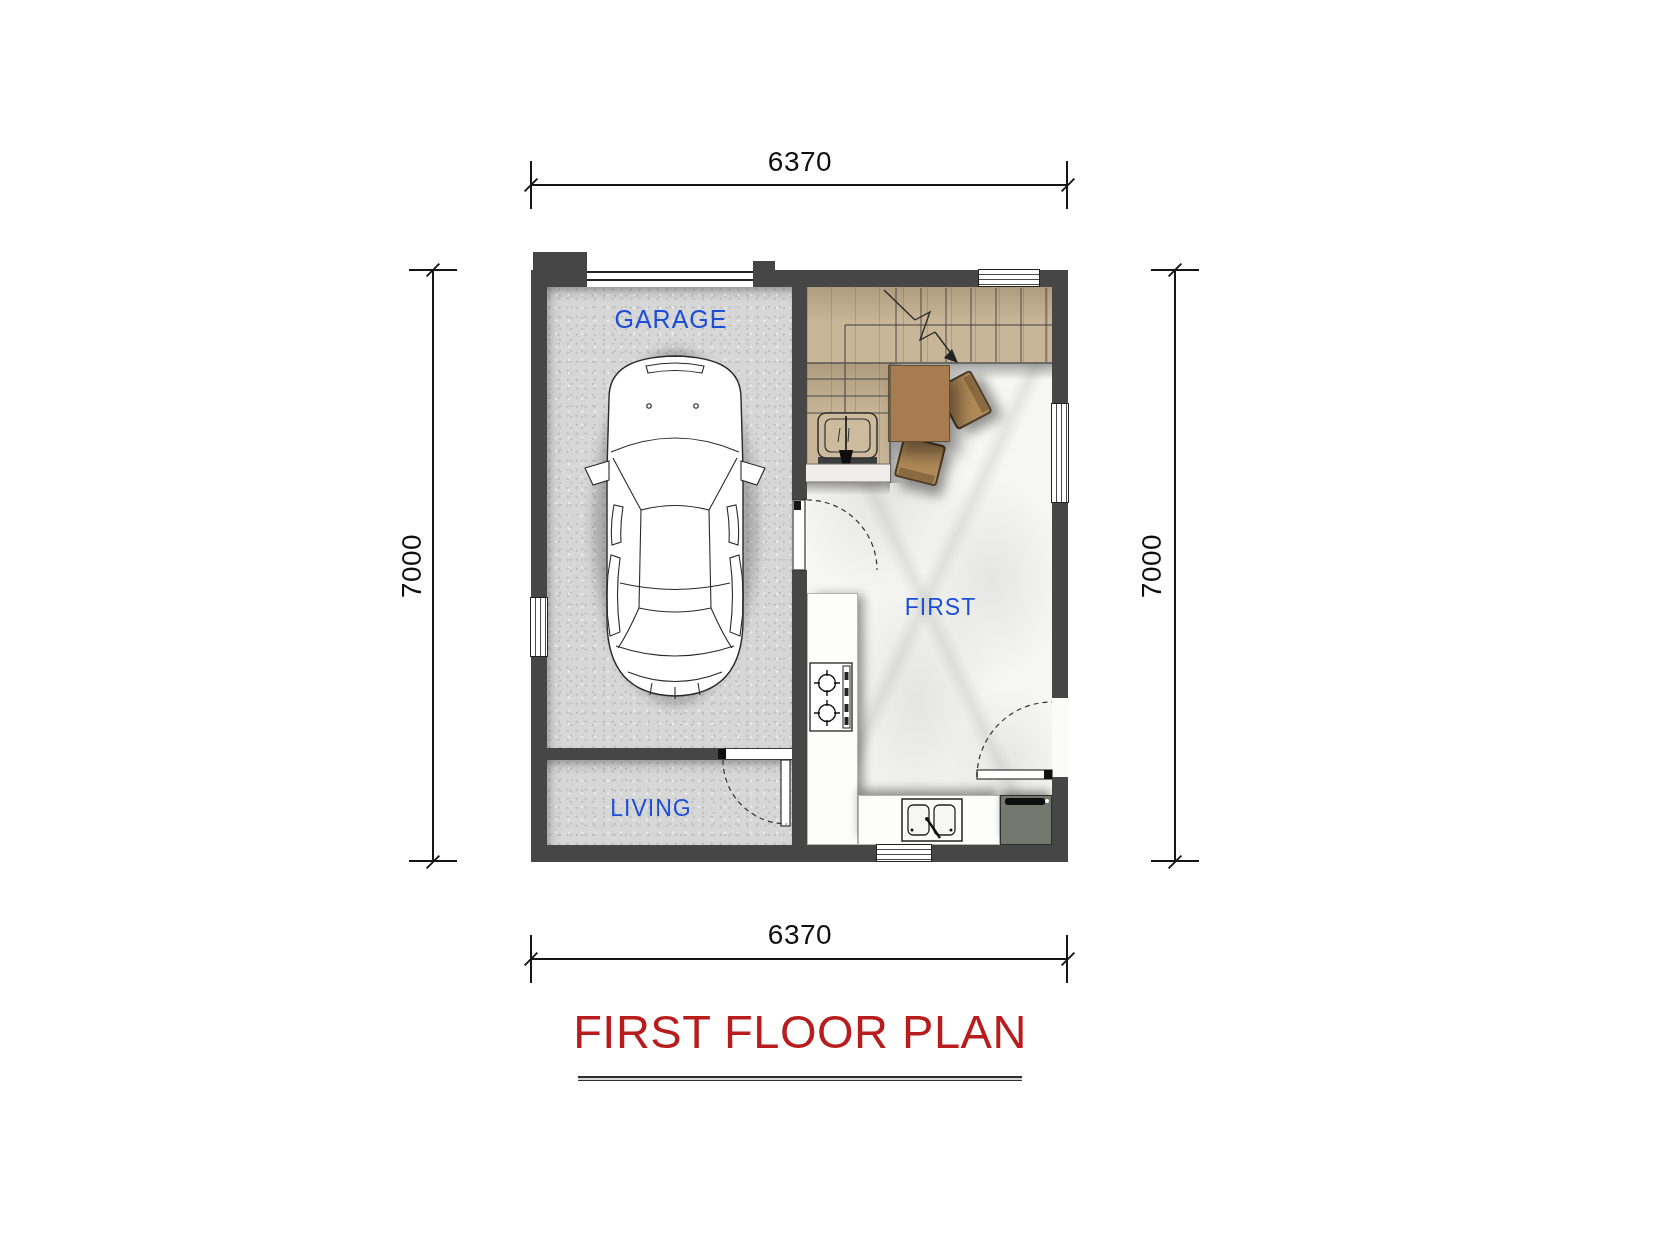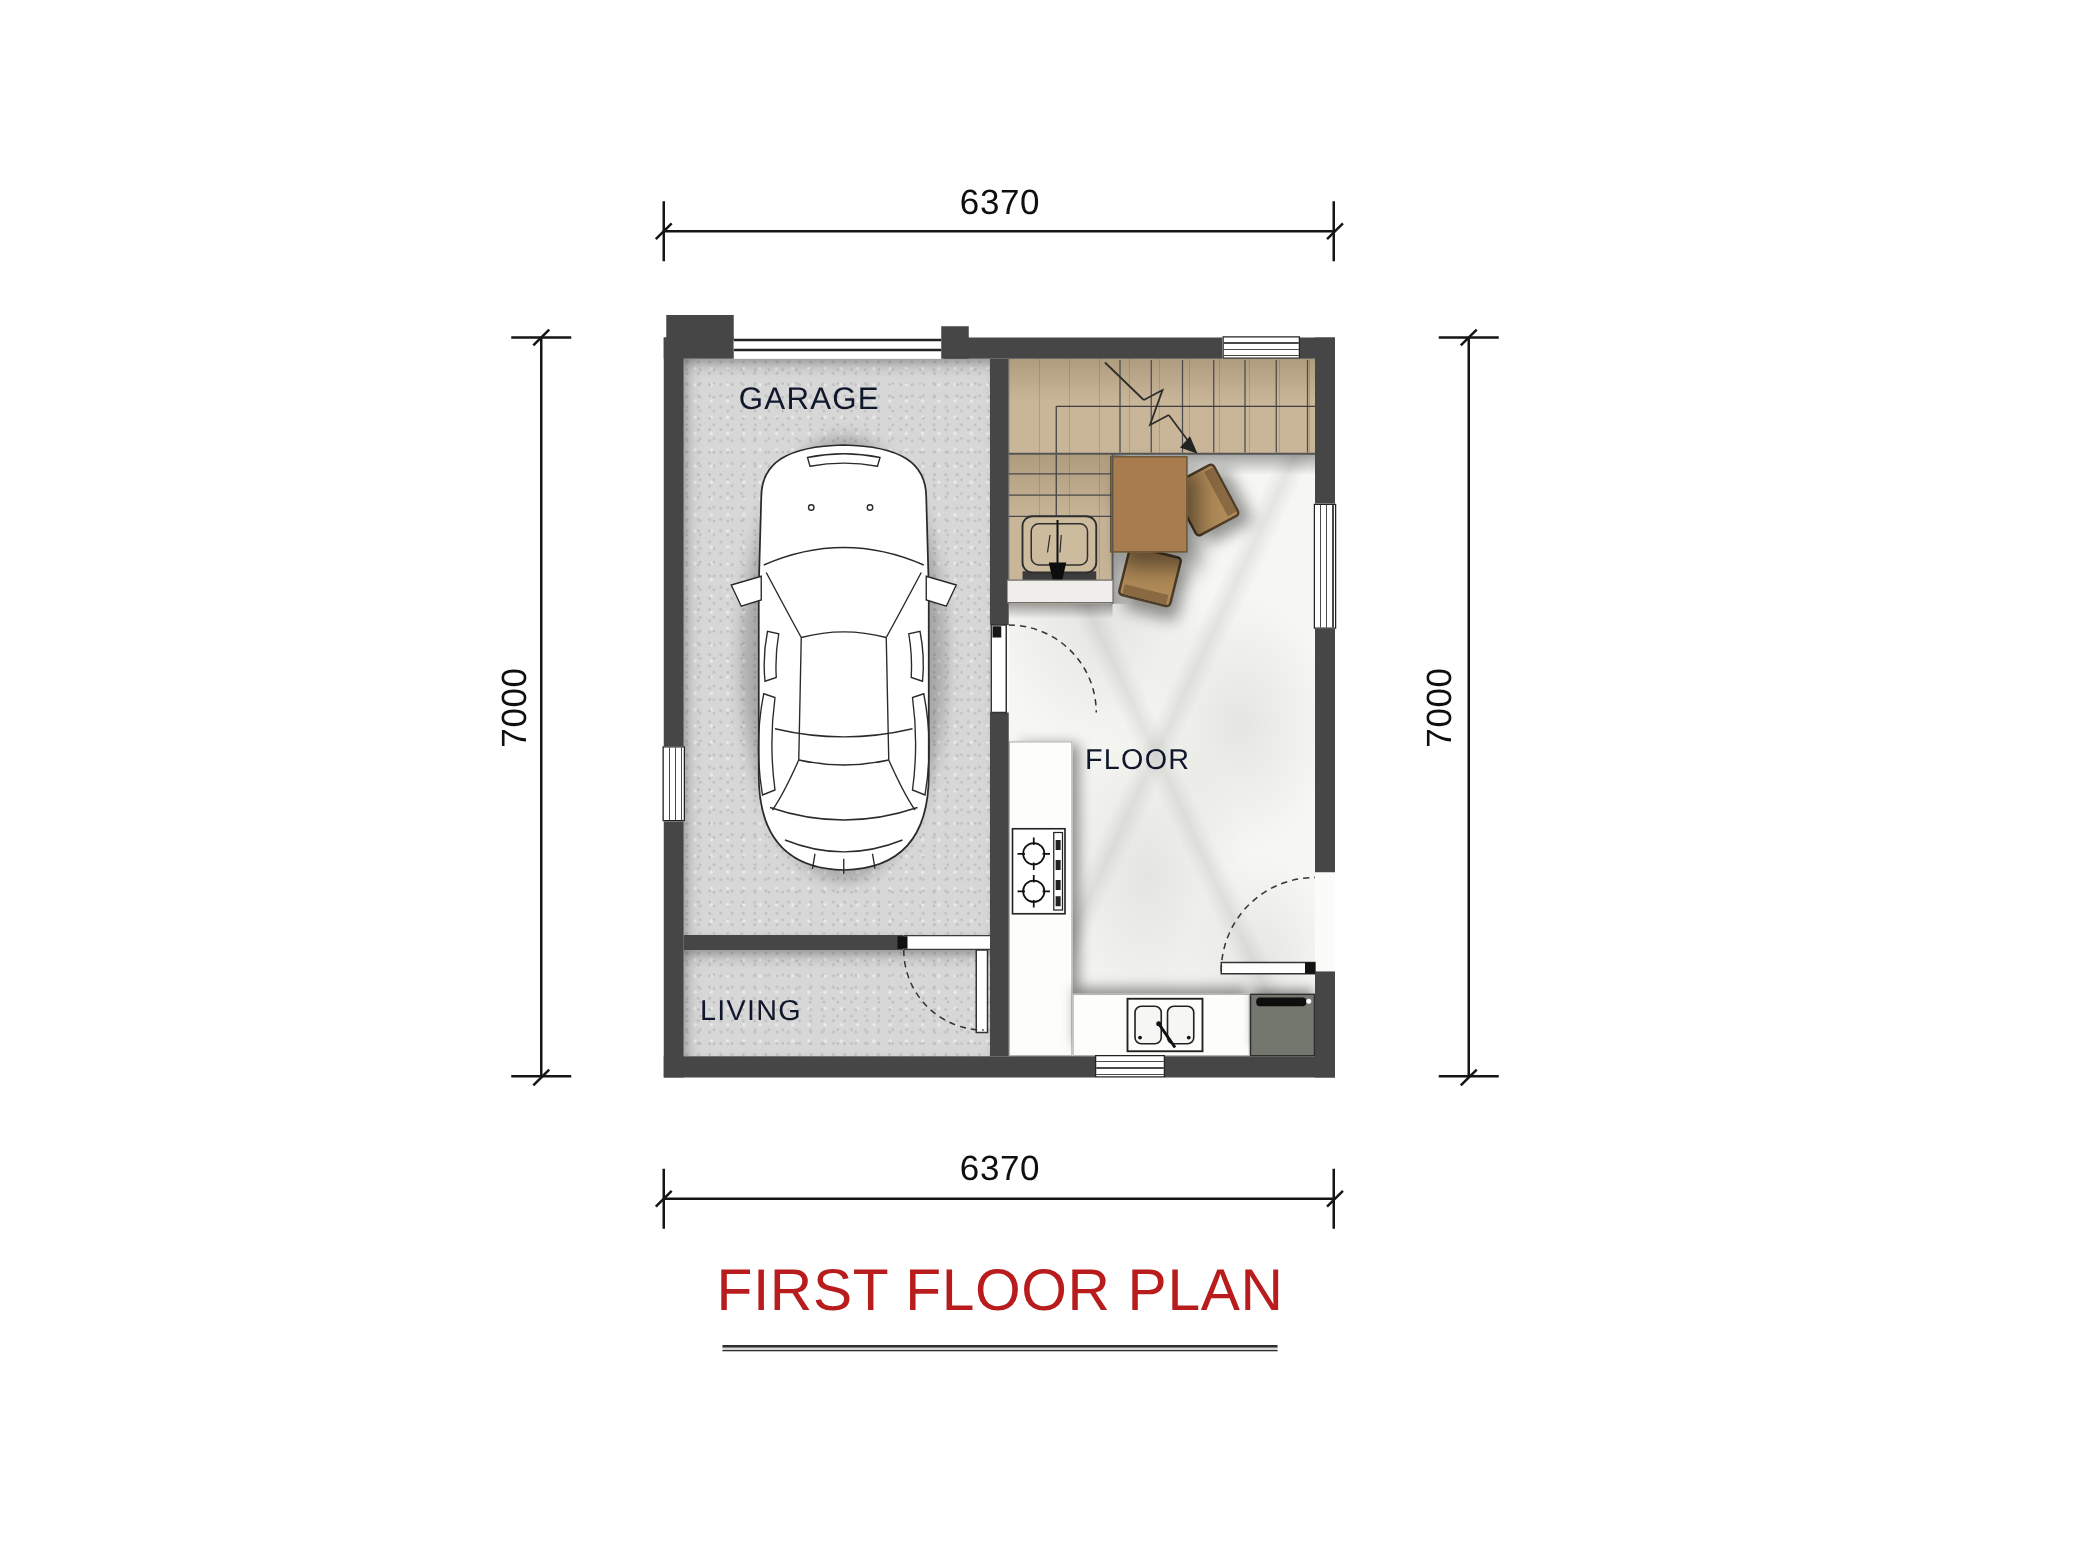--- a/index.html
+++ b/index.html
@@ -48,21 +48,21 @@
   .chair{background:#b08a58;border:2px solid #4e3d28;border-radius:4px;box-sizing:border-box;box-shadow:7px 9px 12px rgba(0,0,0,.4);}
   .chair .back{position:absolute;background:#8a6a42;}
   .shadow-v{background:linear-gradient(180deg, rgba(0,0,0,.34), rgba(0,0,0,0));}
   .shadow-h{background:linear-gradient(90deg, rgba(0,0,0,.30), rgba(0,0,0,0));}
 
   
   .dimline{background:#151515;}
   .slash{position:absolute;width:18px;height:2px;background:#151515;transform:rotate(-45deg);}
   .dim-label{position:absolute;font-size:28px;letter-spacing:.5px;text-align:center;color:#0f0f0f;}
   .dim-label.rot{transform:rotate(-90deg);}
-  .room-label{position:absolute;text-align:left;letter-spacing:1px;color:#0f172a;}
+  .room-label{position:absolute;text-align:center;letter-spacing:1px;color:#1d4ed8;}
   .title{position:absolute;font-size:47px;letter-spacing:.5px;text-align:center;color:#b91c1c;}
   .title-rule{position:absolute;background:#d8d8d8;border-top:2px solid #2e2e2e;border-bottom:1px solid #2e2e2e;box-sizing:border-box;}
   svg{position:absolute;left:0;top:0;pointer-events:none;}
 </style>
 </head>
 <body>
 
 <div class="canvas">
 
   <div class="abs garage-floor" style="left:547px;top:287px;width:245px;height:461px;"></div>
@@ -223,21 +223,21 @@
         <path d="M611 555 Q603 595 610 636 L620 632 Q615 595 620 558 Z"></path>
         <path d="M739 555 Q747 595 740 636 L730 632 Q735 595 730 558 Z"></path>
         <polygon points="585,468 609,461 609,480 593,485" fill="#fff"></polygon>
         <polygon points="765,468 741,461 741,480 757,485" fill="#fff"></polygon>
       </g>
     </g>
   </svg>
 
   <div class="room-label" style="left:591px;top:305px;width:160px;font-size:25px;">GARAGE</div>
   <div class="room-label" style="left:560px;top:795px;width:182px;font-size:23px;">LIVING</div>
-  <div class="room-label" style="left:868px;top:594px;width:145px;font-size:23px;">FLOOR</div>
+  <div class="room-label" style="left:868px;top:594px;width:145px;font-size:23px;">FIRST</div>
 
   <div>
     <div class="abs dimline" style="left:530px;top:161px;width:2px;height:48px;"></div>
     <div class="abs dimline" style="left:1066px;top:161px;width:2px;height:48px;"></div>
     <div class="abs dimline" style="left:531px;top:184px;width:537px;height:2px;"></div>
     <span class="slash" style="left:522px;top:184px;"></span>
     <span class="slash" style="left:1059px;top:184px;"></span>
     <div class="dim-label" style="left:700px;top:146px;width:200px;">6370</div>
   </div>
 

